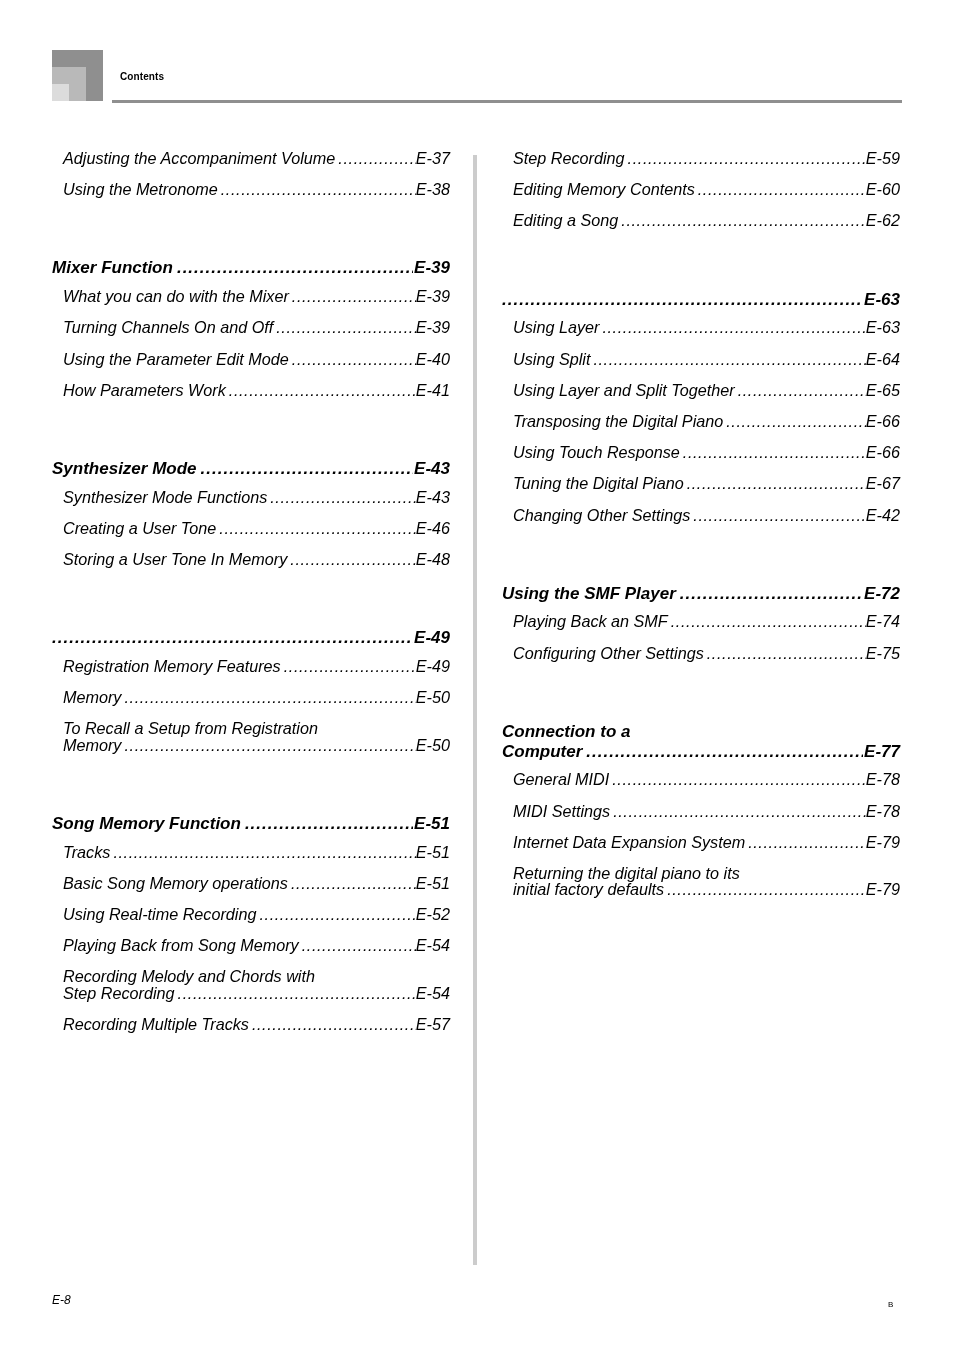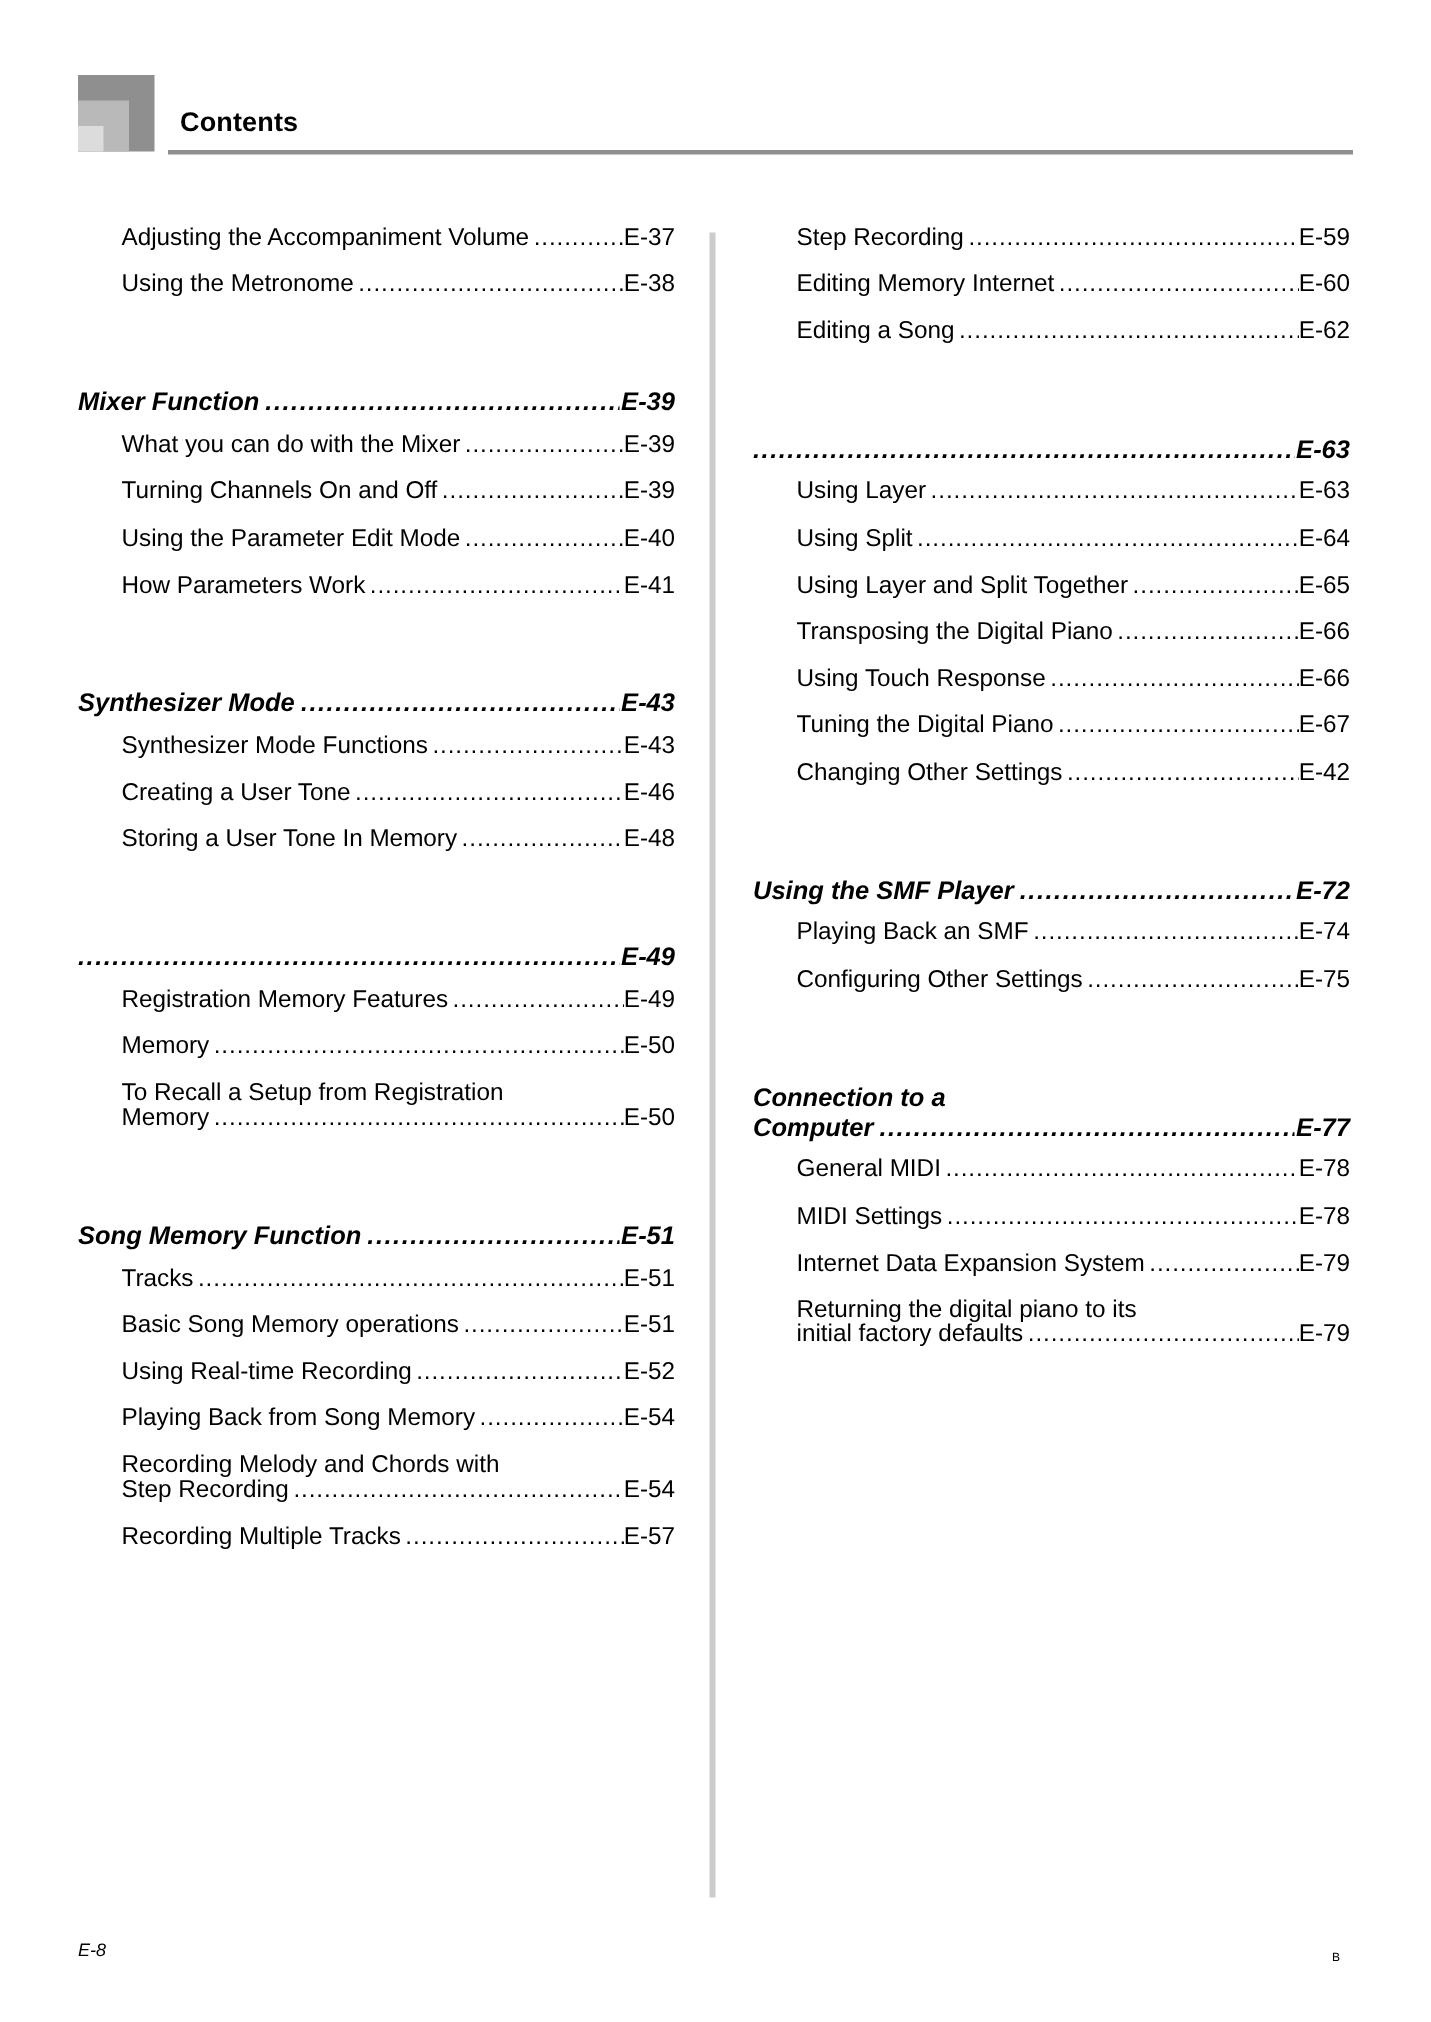--- a/index.html
+++ b/index.html
@@ -46,21 +46,21 @@
   #logo-mark .sq-inner {
     position: absolute;
     left: 0; top: 34px;
     width: 17px; height: 17px;
     background: #dcdcdc;
   }
   #page-title {
     position: absolute;
     left: 120px;
     top: 71px;
-    font-size: 18px;
+    font-size: 10px;
     font-weight: bold;
     letter-spacing: 0.1px;
   }
   #header-rule {
     position: absolute;
     left: 112px;
     top: 100px;
     width: 790px;
     height: 3px;
     background: #8f8f8f;
@@ -116,22 +116,23 @@
   .toc-heading .h-page {
     flex: 0 0 auto;
     padding-left: 1px;
     text-align: right;
   }
 
   
   .toc-entry {
     font-size: 16.2px;
     line-height: 1.0;
-    margin-left: 29px;
+    margin-left: 11px;
     white-space: nowrap;
+    font-style: italic;
   }
   .toc-entry .e-row {
     display: flex;
     align-items: baseline;
     width: 100%;
   }
   .toc-entry .e-text {
     flex: 0 0 auto;
     padding-right: 3px;
   }
@@ -350,21 +351,21 @@
 <div id="col-right">
     <div class="toc-entry blk-entry">
       <div class="e-row">
         <span class="e-text">Step Recording</span>
         <span class="e-leader">..................................................................................................</span>
         <span class="e-page">E-59</span>
       </div>
     </div>
     <div class="toc-entry blk-entry">
       <div class="e-row">
-        <span class="e-text">Editing Memory Internet</span>
+        <span class="e-text">Editing Memory Contents</span>
         <span class="e-leader">..................................................................................................</span>
         <span class="e-page">E-60</span>
       </div>
     </div>
     <div class="toc-entry blk-entry">
       <div class="e-row">
         <span class="e-text">Editing a Song</span>
         <span class="e-leader">..................................................................................................</span>
         <span class="e-page">E-62</span>
       </div>

